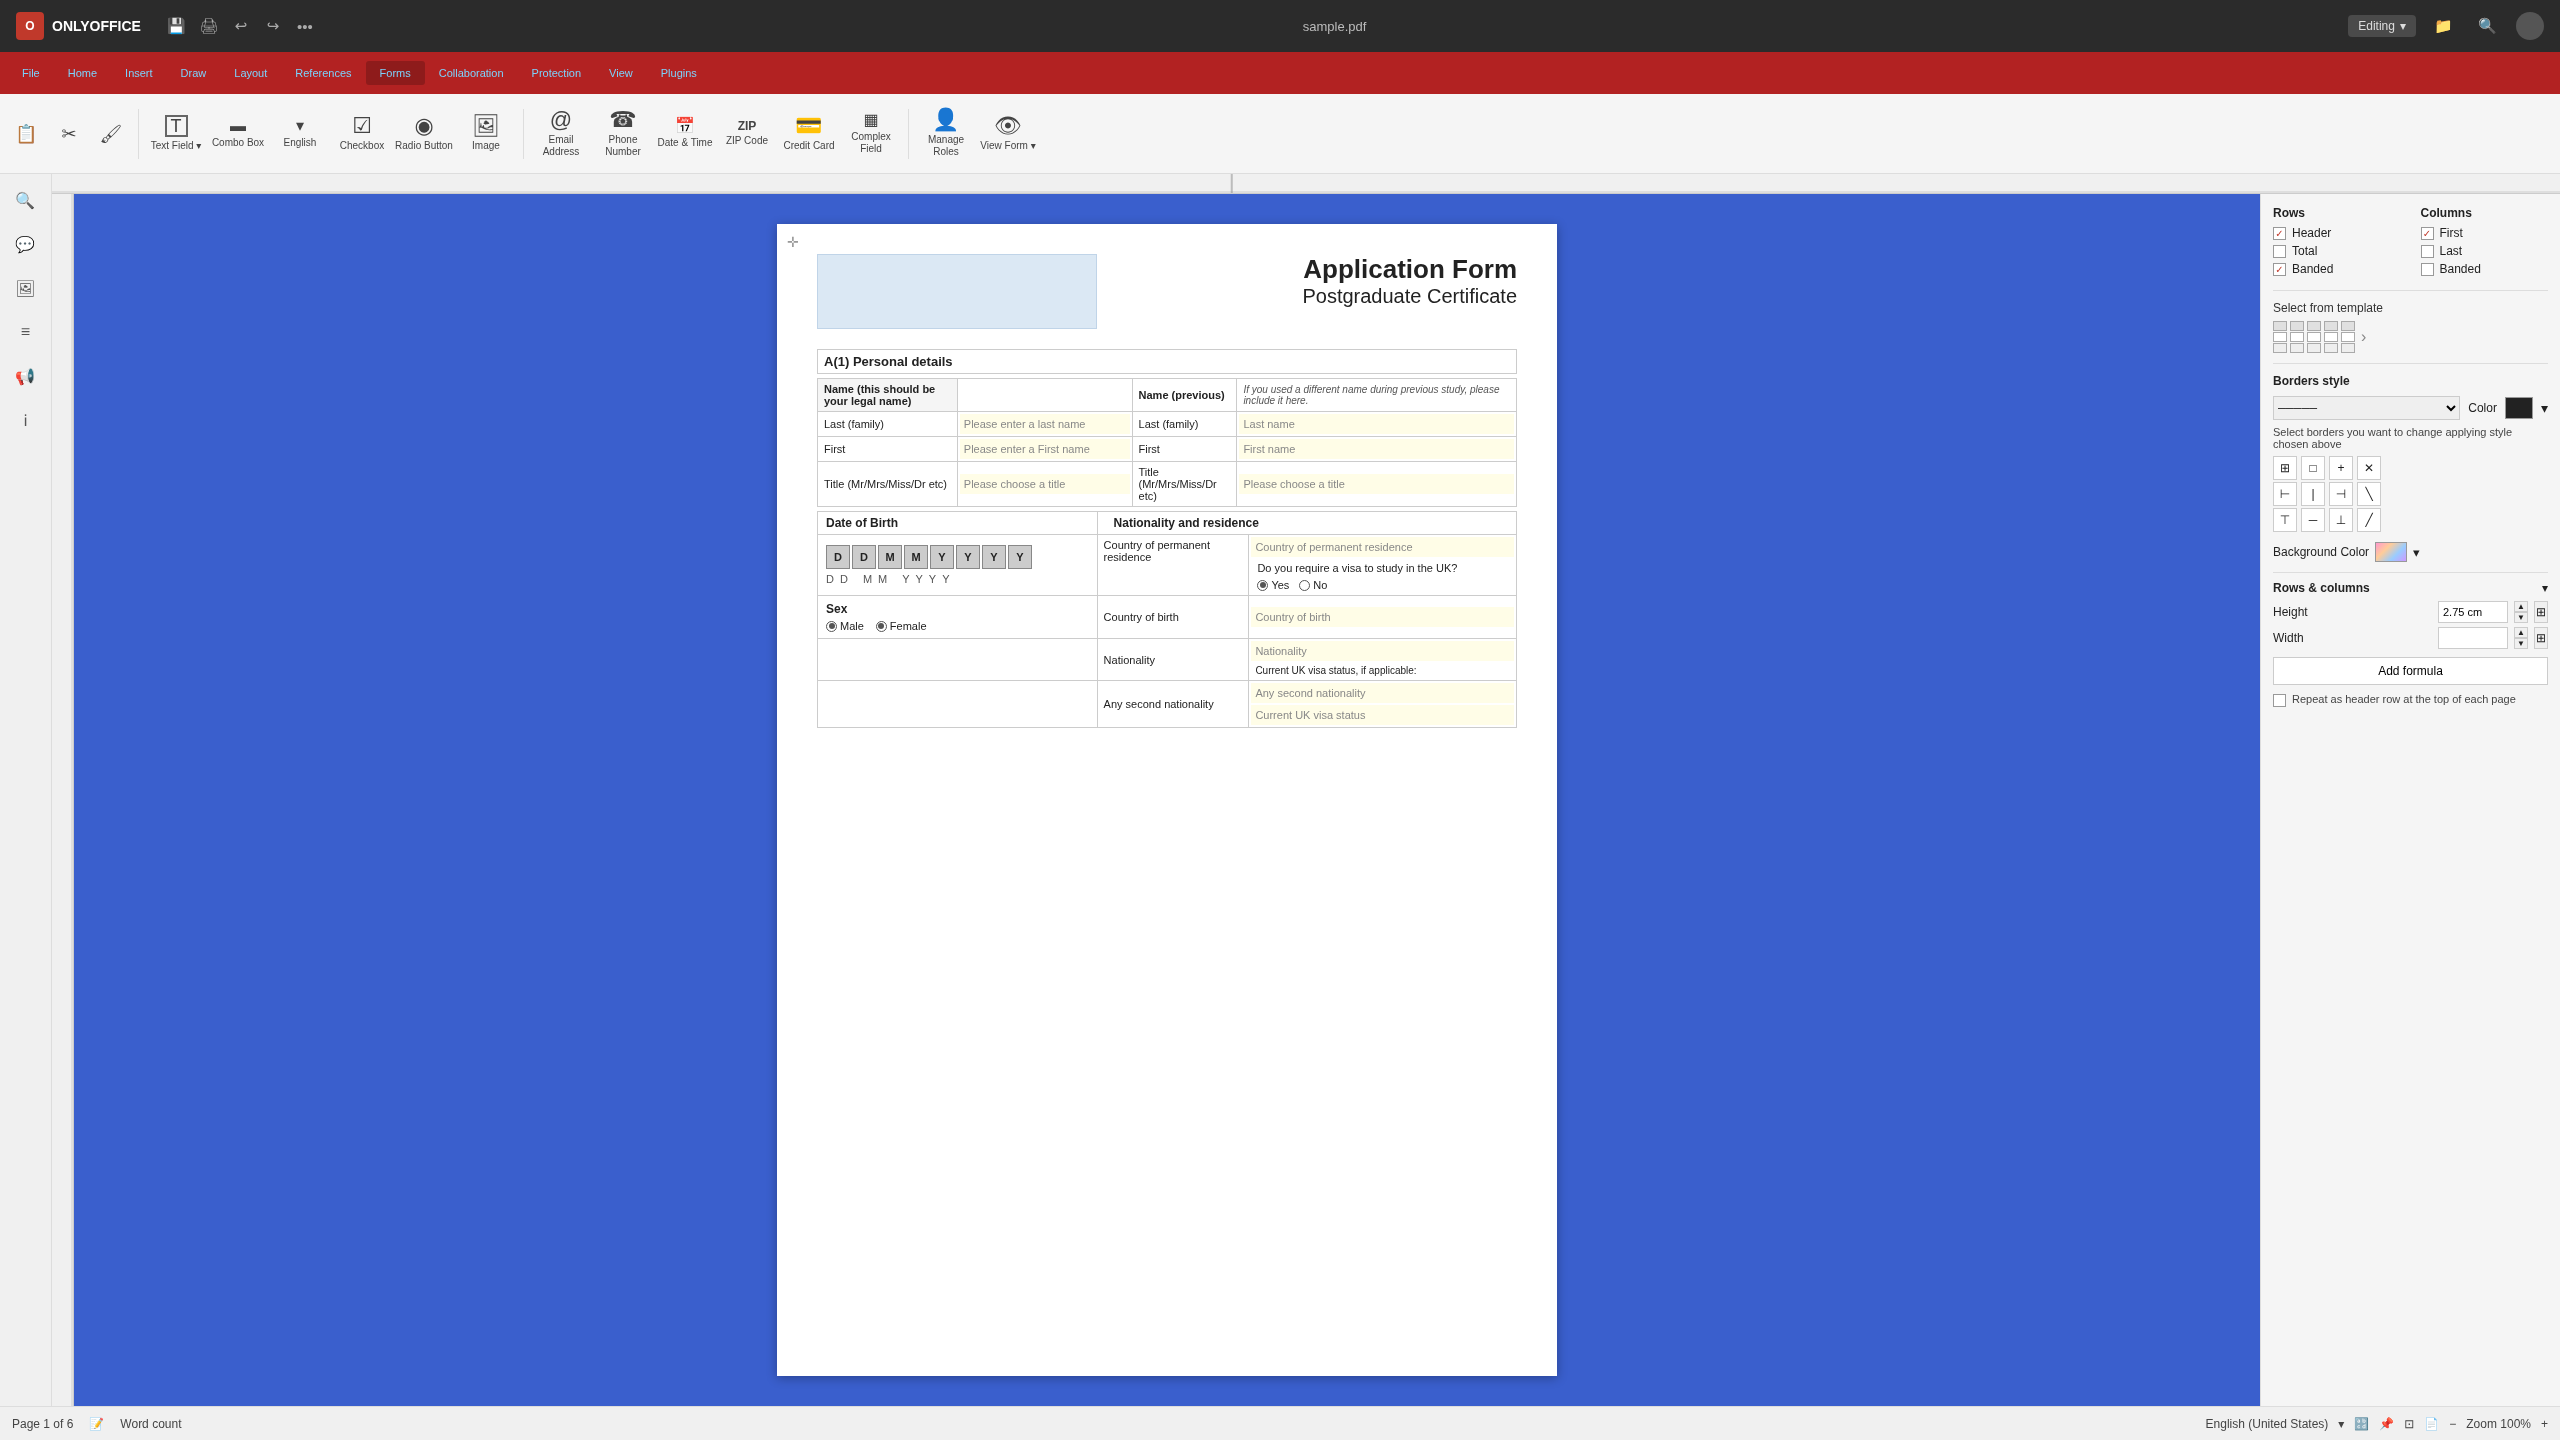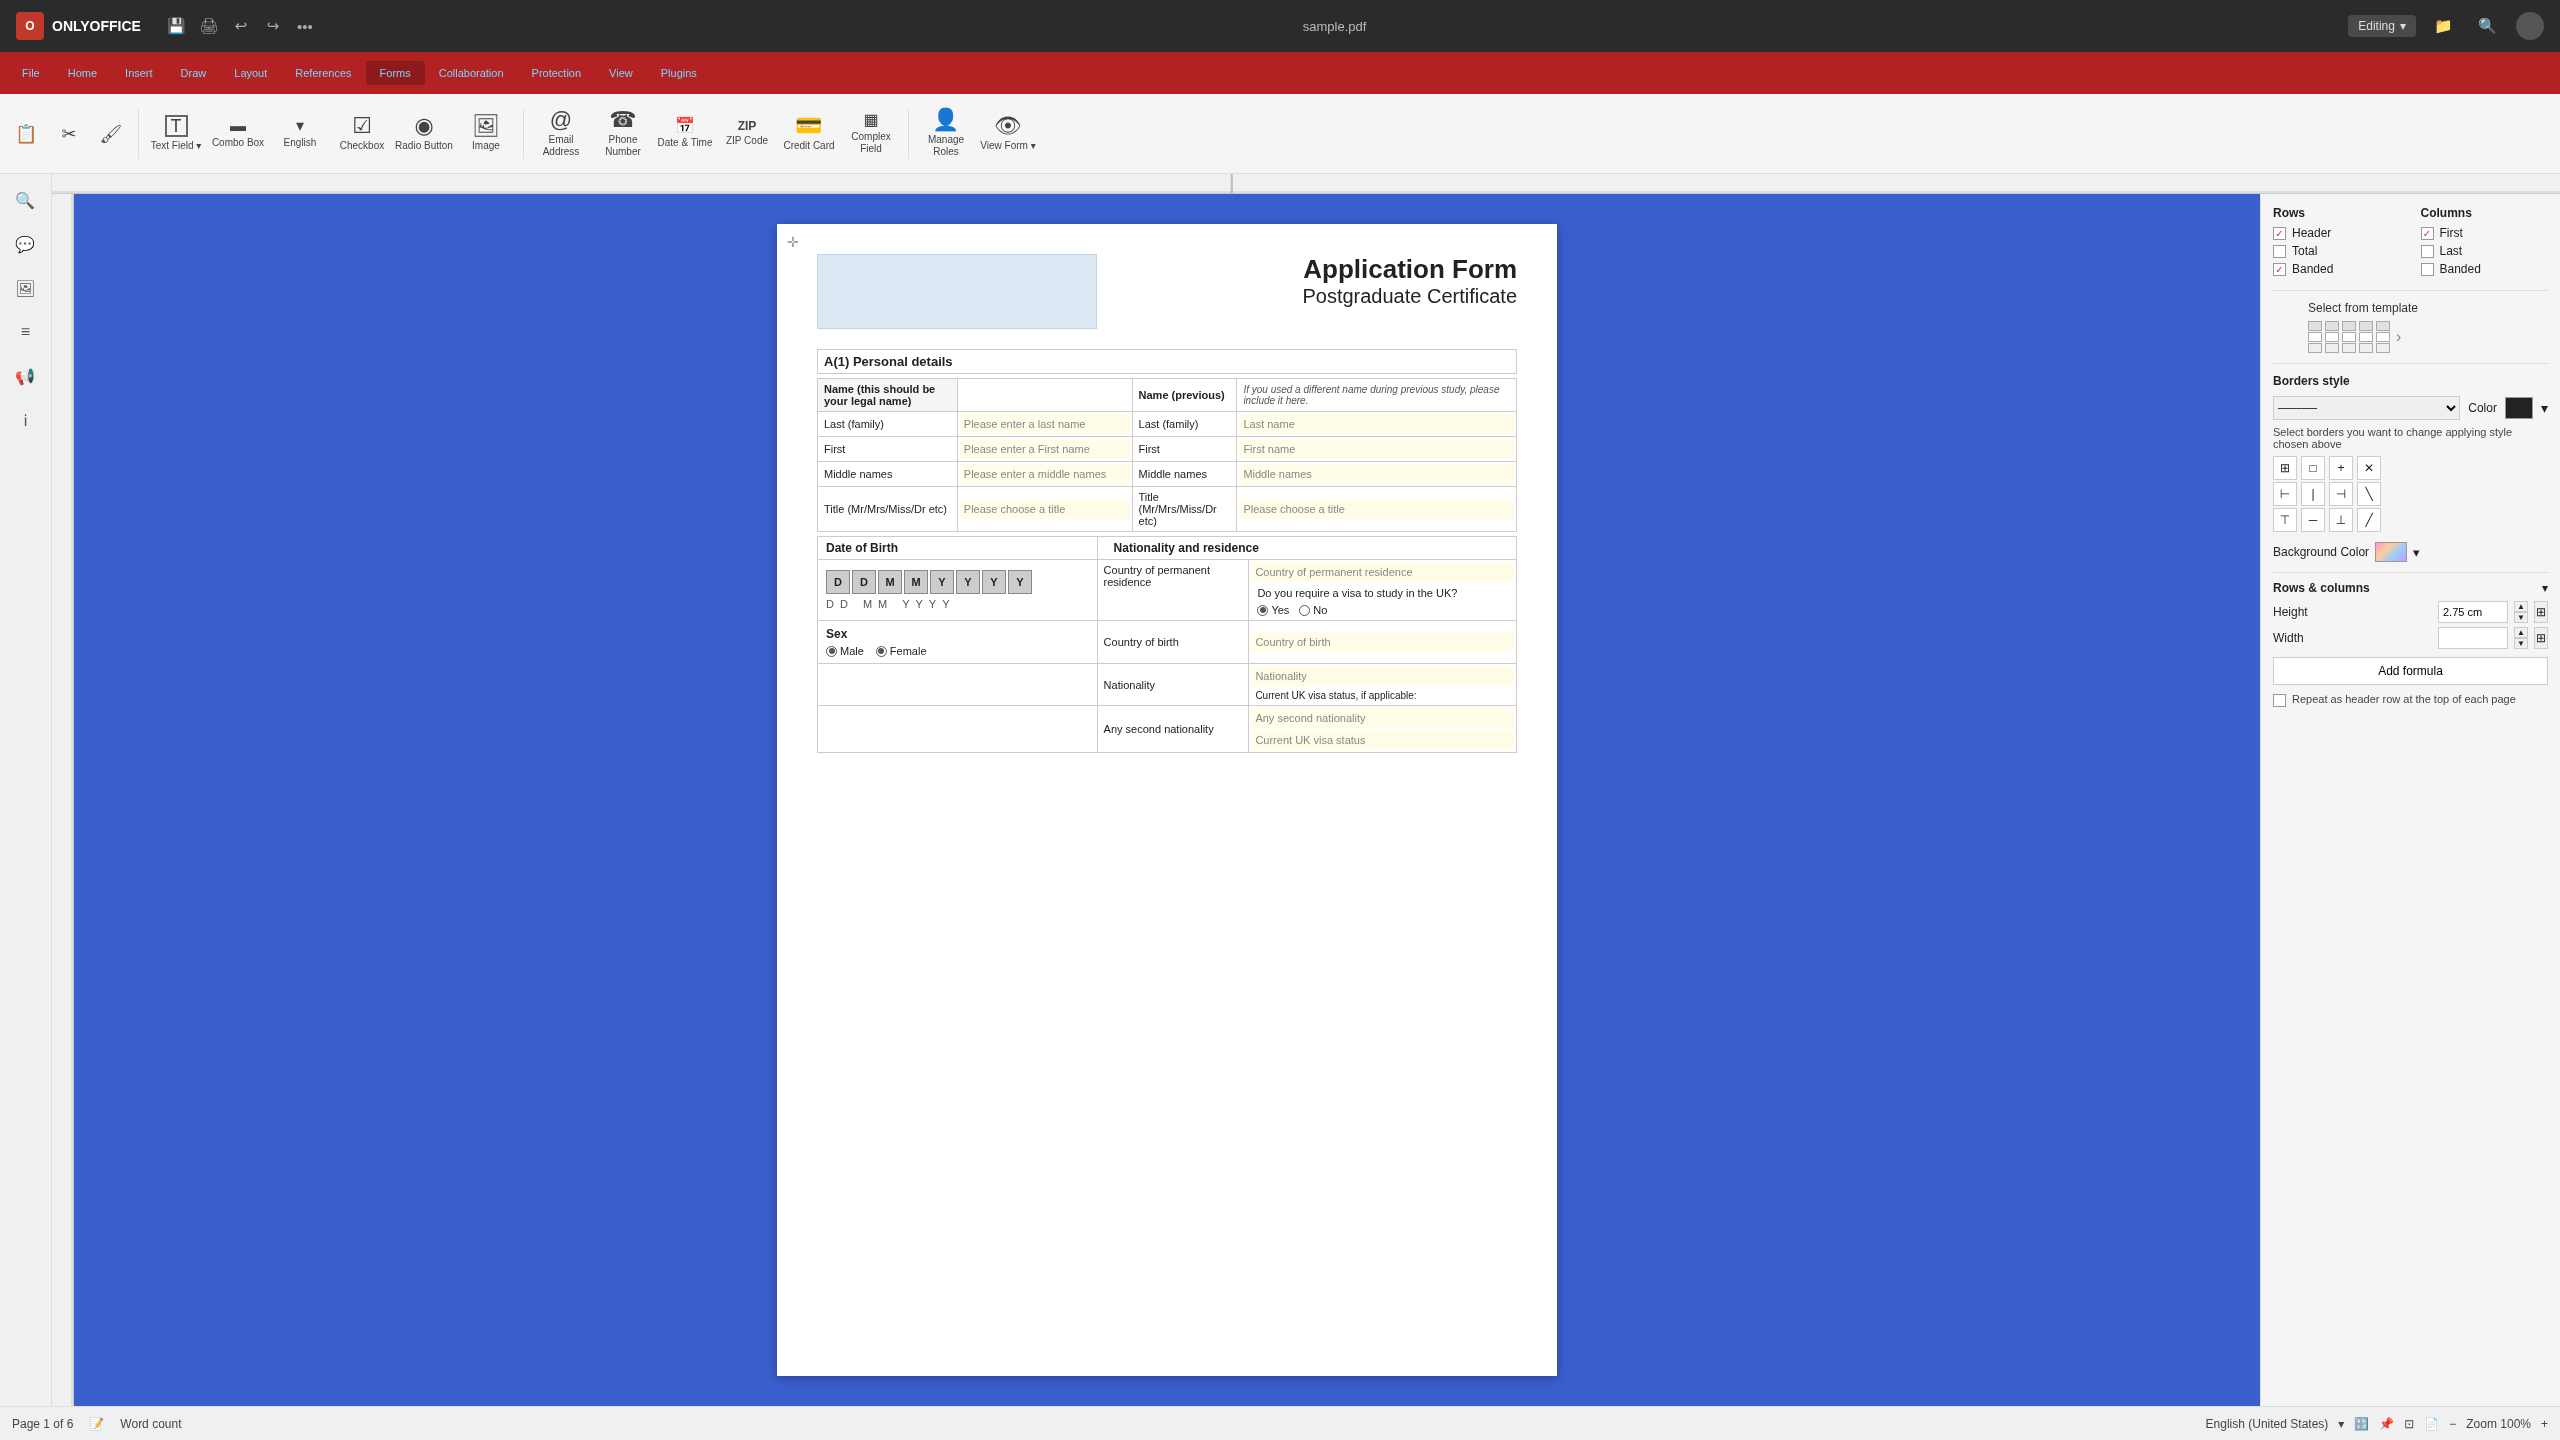--- a/index.html
+++ b/index.html
@@ -357,30 +357,20 @@
                 <td style="border:1px solid #ccc;padding:4px 6px;font-size:11px;">First</td>
                 <td style="border:1px solid #ccc;padding:2px;">
                   <div style="background:#fffde7;padding:4px;font-size:11px;color:#888;">Please enter a First name</div>
                 </td>
                 <td style="border:1px solid #ccc;padding:4px 6px;font-size:11px;">First</td>
                 <td style="border:1px solid #ccc;padding:2px;">
                   <div style="background:#fffde7;padding:4px;font-size:11px;color:#888;">First name</div>
                 </td>
               </tr>
 
-              <tr>
-                <td style="border:1px solid #ccc;padding:4px 6px;font-size:11px;">Middle names</td>
-                <td style="border:1px solid #ccc;padding:2px;">
-                  <div style="background:#fffde7;padding:4px;font-size:11px;color:#888;">Please enter a middle names</div>
-                </td>
-                <td style="border:1px solid #ccc;padding:4px 6px;font-size:11px;">Middle names</td>
-                <td style="border:1px solid #ccc;padding:2px;">
-                  <div style="background:#fffde7;padding:4px;font-size:11px;color:#888;">Middle names</div>
-                </td>
-              </tr>
 
               <tr>
                 <td style="border:1px solid #ccc;padding:4px 6px;font-size:11px;">Title (Mr/Mrs/Miss/Dr etc)</td>
                 <td style="border:1px solid #ccc;padding:2px;">
                   <div style="background:#fffde7;padding:4px;font-size:11px;color:#888;">Please choose a title</div>
                 </td>
                 <td style="border:1px solid #ccc;padding:4px 6px;font-size:11px;">Title (Mr/Mrs/Miss/Dr etc)</td>
                 <td style="border:1px solid #ccc;padding:2px;">
                   <div style="background:#fffde7;padding:4px;font-size:11px;color:#888;">Please choose a title</div>
                 </td>
@@ -517,21 +507,21 @@
             <div class="checkrow">
               <div class="cb"></div>
               <span>Banded</span>
             </div>
           </div>
         </div>
 
         <div style="height:1px;background:#ddd;margin-bottom:10px;"></div>
 
         
-        <div style="margin-bottom:10px;margin-left:35px;">
+        <div style="margin-bottom:10px;">
           <div style="font-size:12px;color:#333;margin-bottom:6px;">Select from template</div>
           <div style="display:flex;align-items:center;gap:4px;">
             <div style="display:grid;grid-template-columns:repeat(5,16px);gap:1px;">
 
               <div style="width:14px;height:10px;border:1px solid #aaa;background:#e0e0e0;"></div>
               <div style="width:14px;height:10px;border:1px solid #aaa;background:#e0e0e0;"></div>
               <div style="width:14px;height:10px;border:1px solid #aaa;background:#e0e0e0;"></div>
               <div style="width:14px;height:10px;border:1px solid #aaa;background:#e0e0e0;"></div>
               <div style="width:14px;height:10px;border:1px solid #aaa;background:#e0e0e0;"></div>
 

